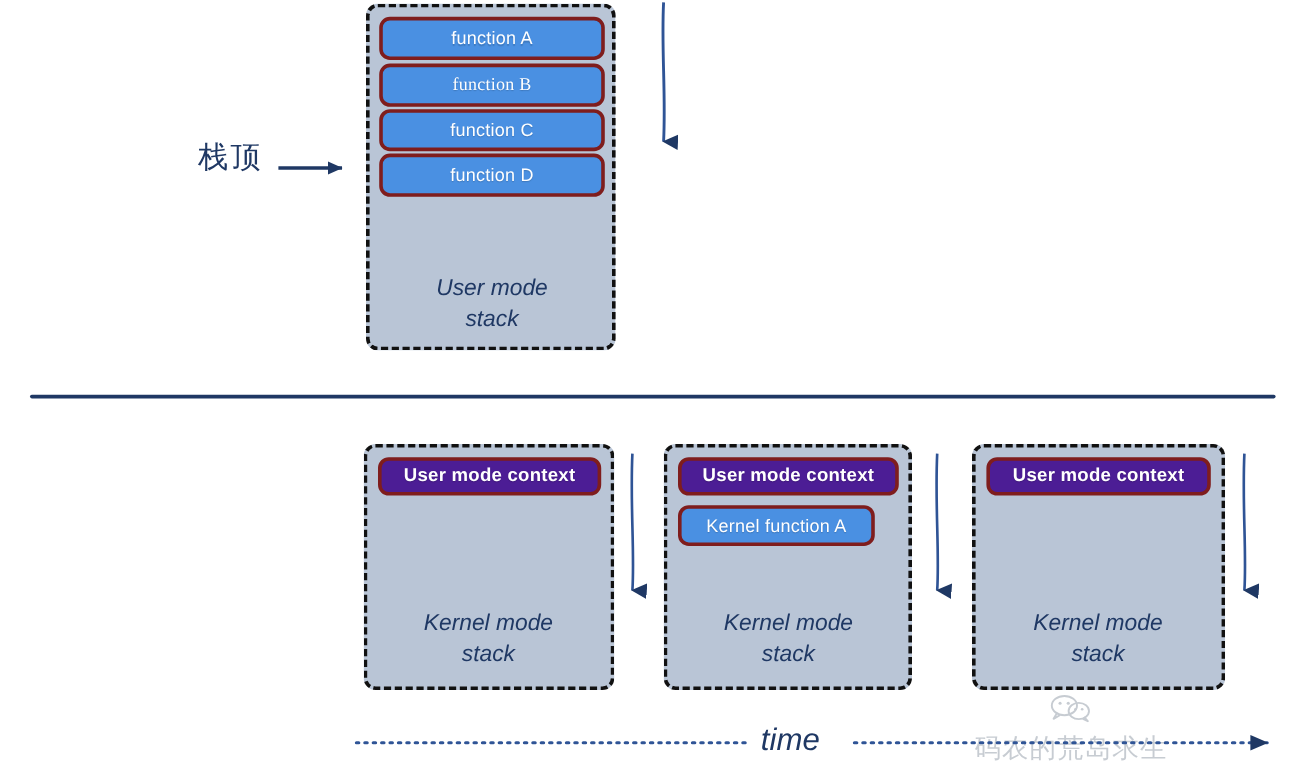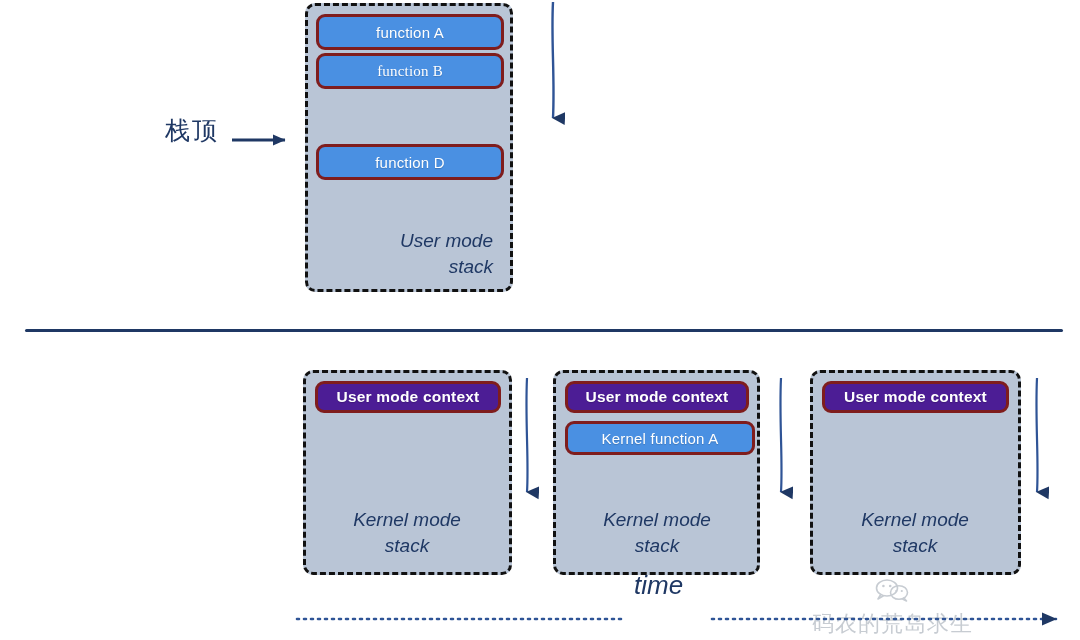--- a/index.html
+++ b/index.html
@@ -125,25 +125,28 @@
 
   <div class="stack-box" style="left:305px; top:3px; width:208px; height:289px;">
   </div>
 
   <div class="block blue" style="left:316px; top:14px; width:188px; height:36px;">
     <span>function A</span>
   </div>
   <div class="block blue" style="left:316px; top:53px; width:188px; height:36px;font-family:Liberation Serif, serif;">
     <span>function B</span>
   </div>
-  <div class="block blue" style="left:316px; top:144px; width:188px; height:36px;">
+  <div class="block blue" style="left:316px; top:91px; width:188px; height:35px;">
+    <span>function C</span>
+  </div>
+  <div class="block blue" style="left:316px; top:128px; width:188px; height:36px;">
     <span>function D</span>
   </div>
 
-  <div class="stack-caption" style="left:303px; top:228px; width:190px;text-align:right;">
+  <div class="stack-caption" style="left:315px; top:228px; width:190px;">
     <div>User mode</div>
     <div>stack</div>
   </div>
 
 
   <div class="divider" style="left:25px; top:329px; width:1038px;"></div>
 
 
   <div class="stack-box" style="left:303px; top:370px; width:209px; height:205px;"></div>
   <div class="block red" style="left:315px; top:381px; width:186px; height:32px;">
@@ -151,38 +154,38 @@
   </div>
   <div class="stack-caption" style="left:312px; top:507px; width:190px;">
     <div>Kernel mode</div>
     <div>stack</div>
   </div>
 
   <div class="stack-box" style="left:553px; top:370px; width:207px; height:205px;"></div>
   <div class="block red" style="left:565px; top:381px; width:184px; height:32px;">
     <span>User mode context</span>
   </div>
-  <div class="block blue" style="left:565px; top:421px; width:190px; height:34px;">
+  <div class="block blue" style="left:565px; top:421px; width:164px; height:34px;">
     <span>Kernel function A</span>
   </div>
   <div class="stack-caption" style="left:562px; top:507px; width:190px;">
     <div>Kernel mode</div>
     <div>stack</div>
   </div>
 
   <div class="stack-box" style="left:810px; top:370px; width:211px; height:205px;"></div>
   <div class="block red" style="left:822px; top:381px; width:187px; height:32px;">
     <span>User mode context</span>
   </div>
   <div class="stack-caption" style="left:820px; top:507px; width:190px;">
     <div>Kernel mode</div>
     <div>stack</div>
   </div>
 
-  <div class="time-label" style="left:634px; top:570px;">time</div>
+  <div class="time-label" style="left:634px; top:601px;">time</div>
 
   <div class="watermark" style="left:812px; top:578px;">
     <svg width="36" height="24" viewBox="0 0 36 24">
       <ellipse cx="12" cy="10" rx="10.5" ry="8" fill="none" stroke="#9aa3ae" stroke-width="1.6"></ellipse>
       <path d="M6 16 L3 21 L8.5 17.8" fill="none" stroke="#9aa3ae" stroke-width="1.6" stroke-linejoin="round"></path>
       <circle cx="8.4" cy="8" r="1.3" fill="#9aa3ae"></circle>
       <circle cx="15.2" cy="8" r="1.3" fill="#9aa3ae"></circle>
       <ellipse cx="24" cy="14.5" rx="8.5" ry="6.8" fill="none" stroke="#9aa3ae" stroke-width="1.6"></ellipse>
       <path d="M28.5 19.5 L31.5 23 L27.5 21" fill="none" stroke="#9aa3ae" stroke-width="1.6" stroke-linejoin="round"></path>
       <circle cx="21.2" cy="13" r="1.1" fill="#9aa3ae"></circle>

